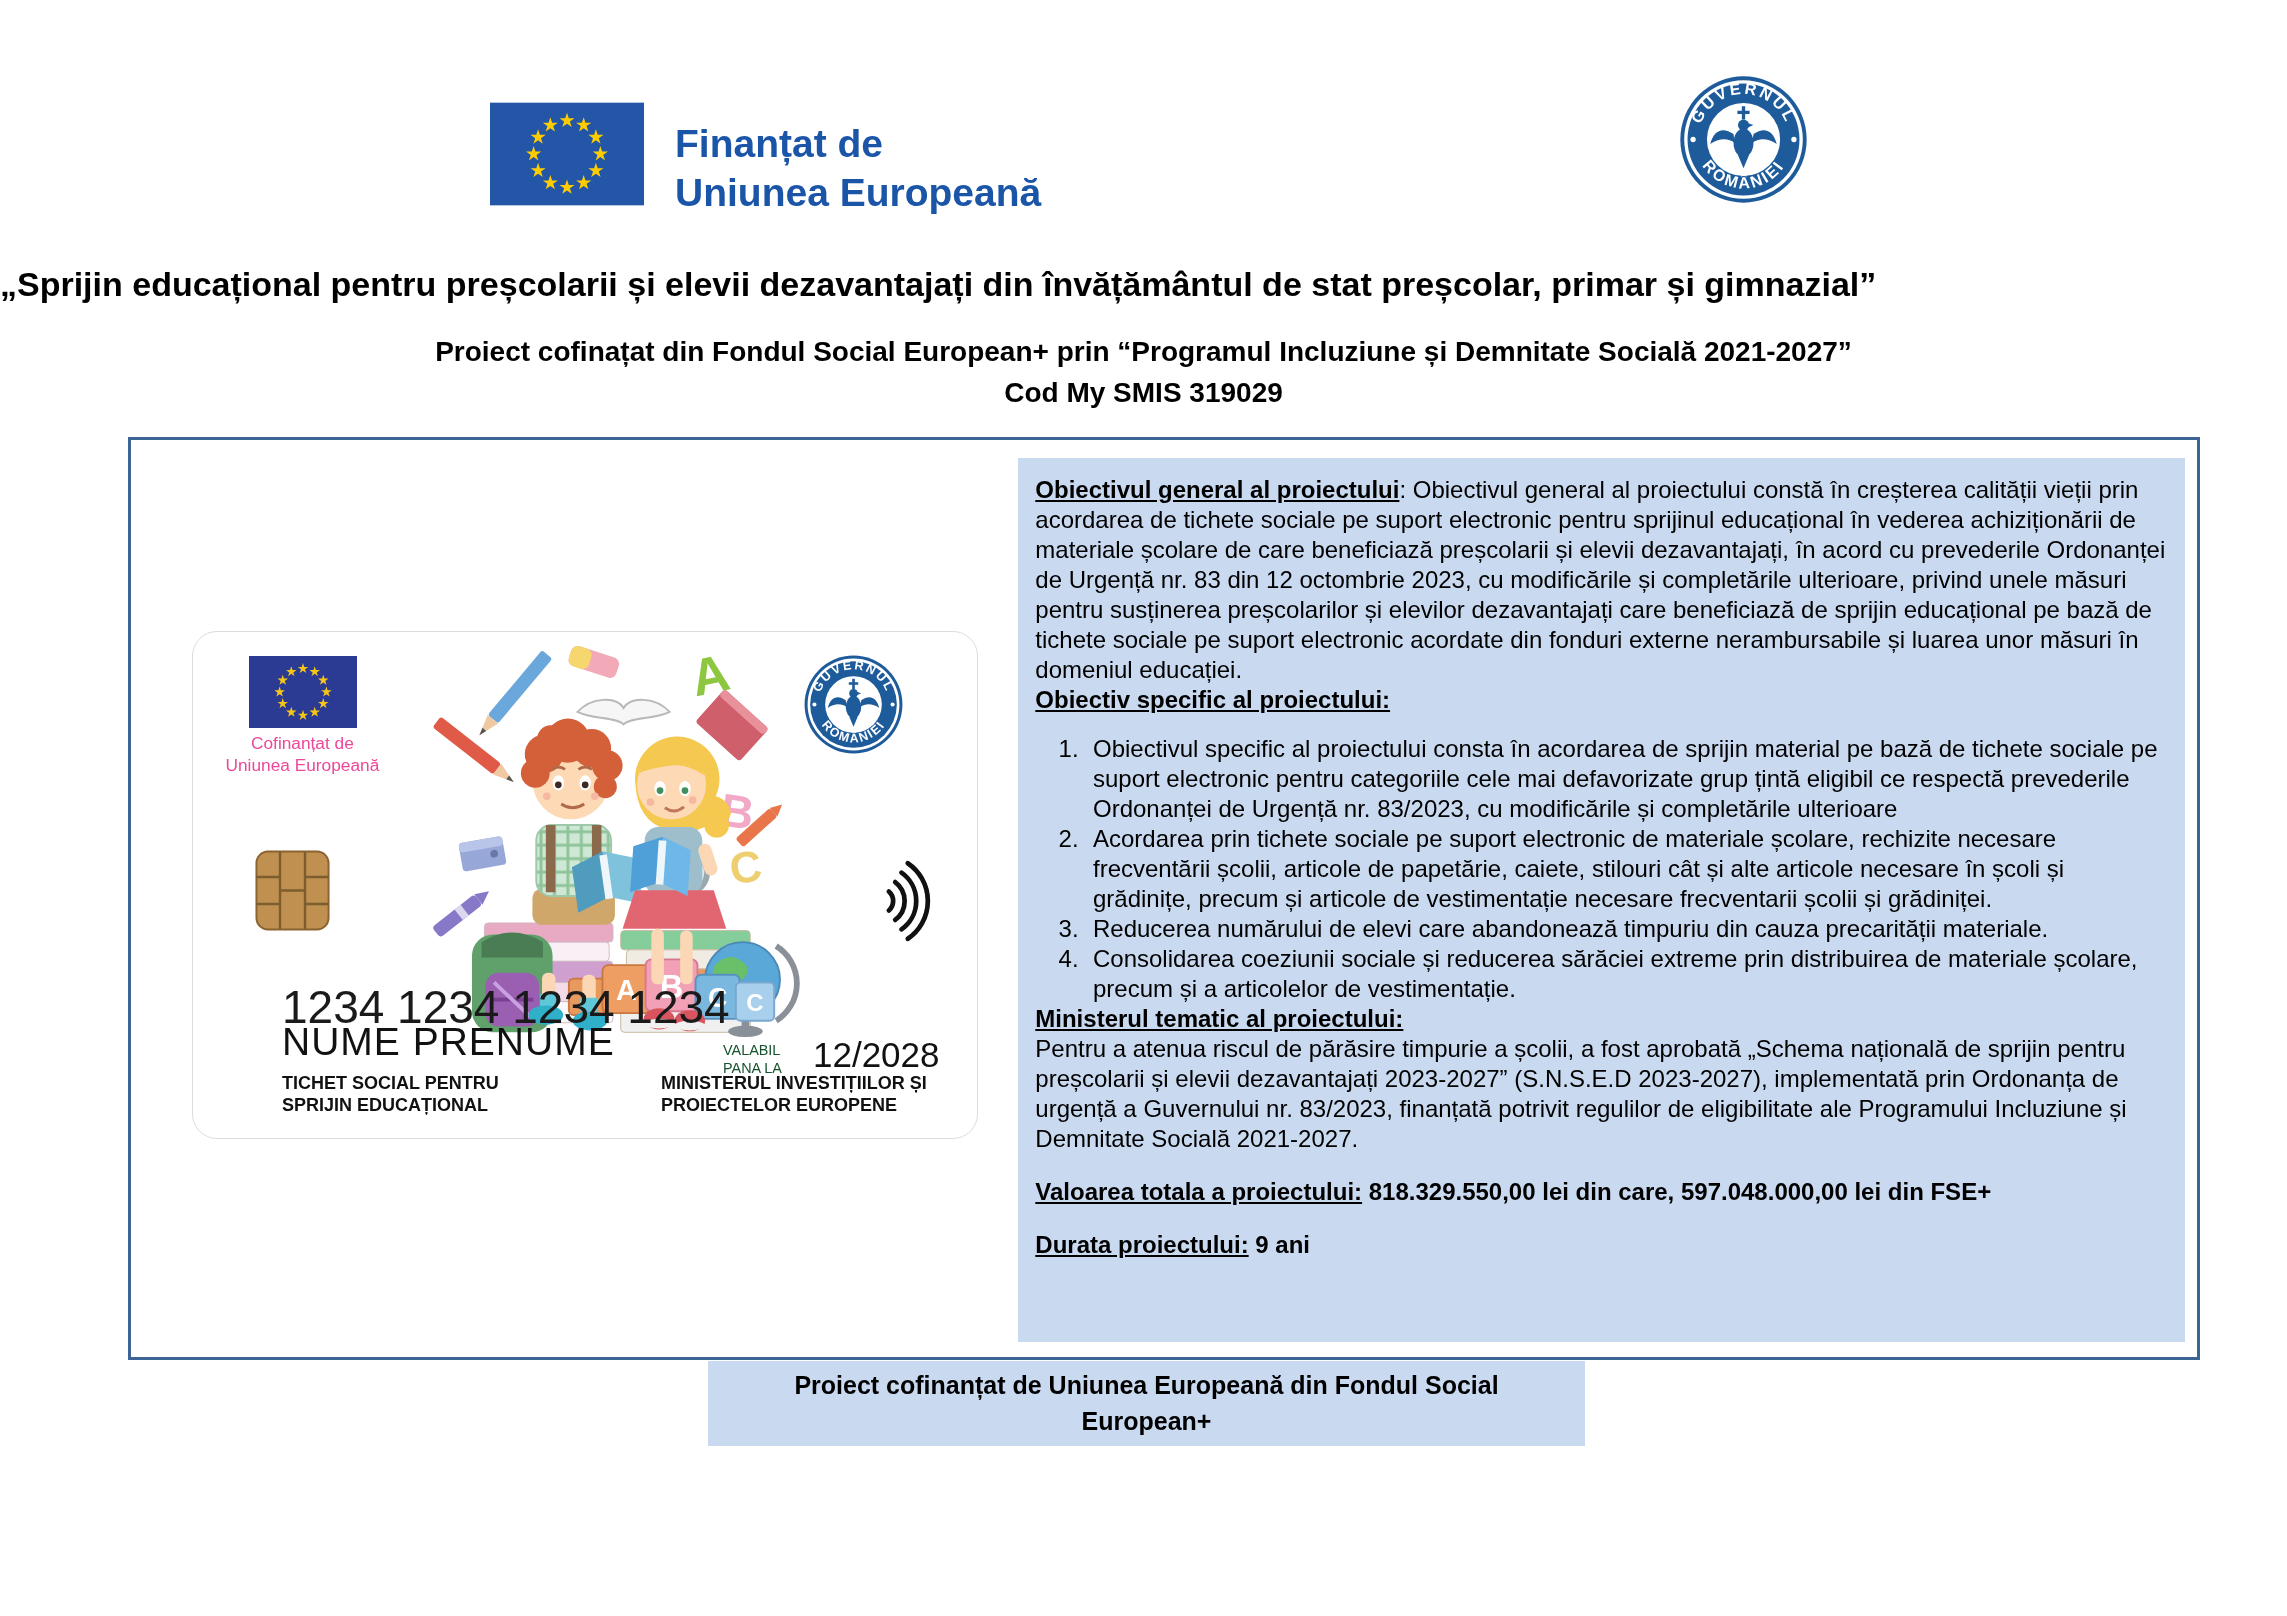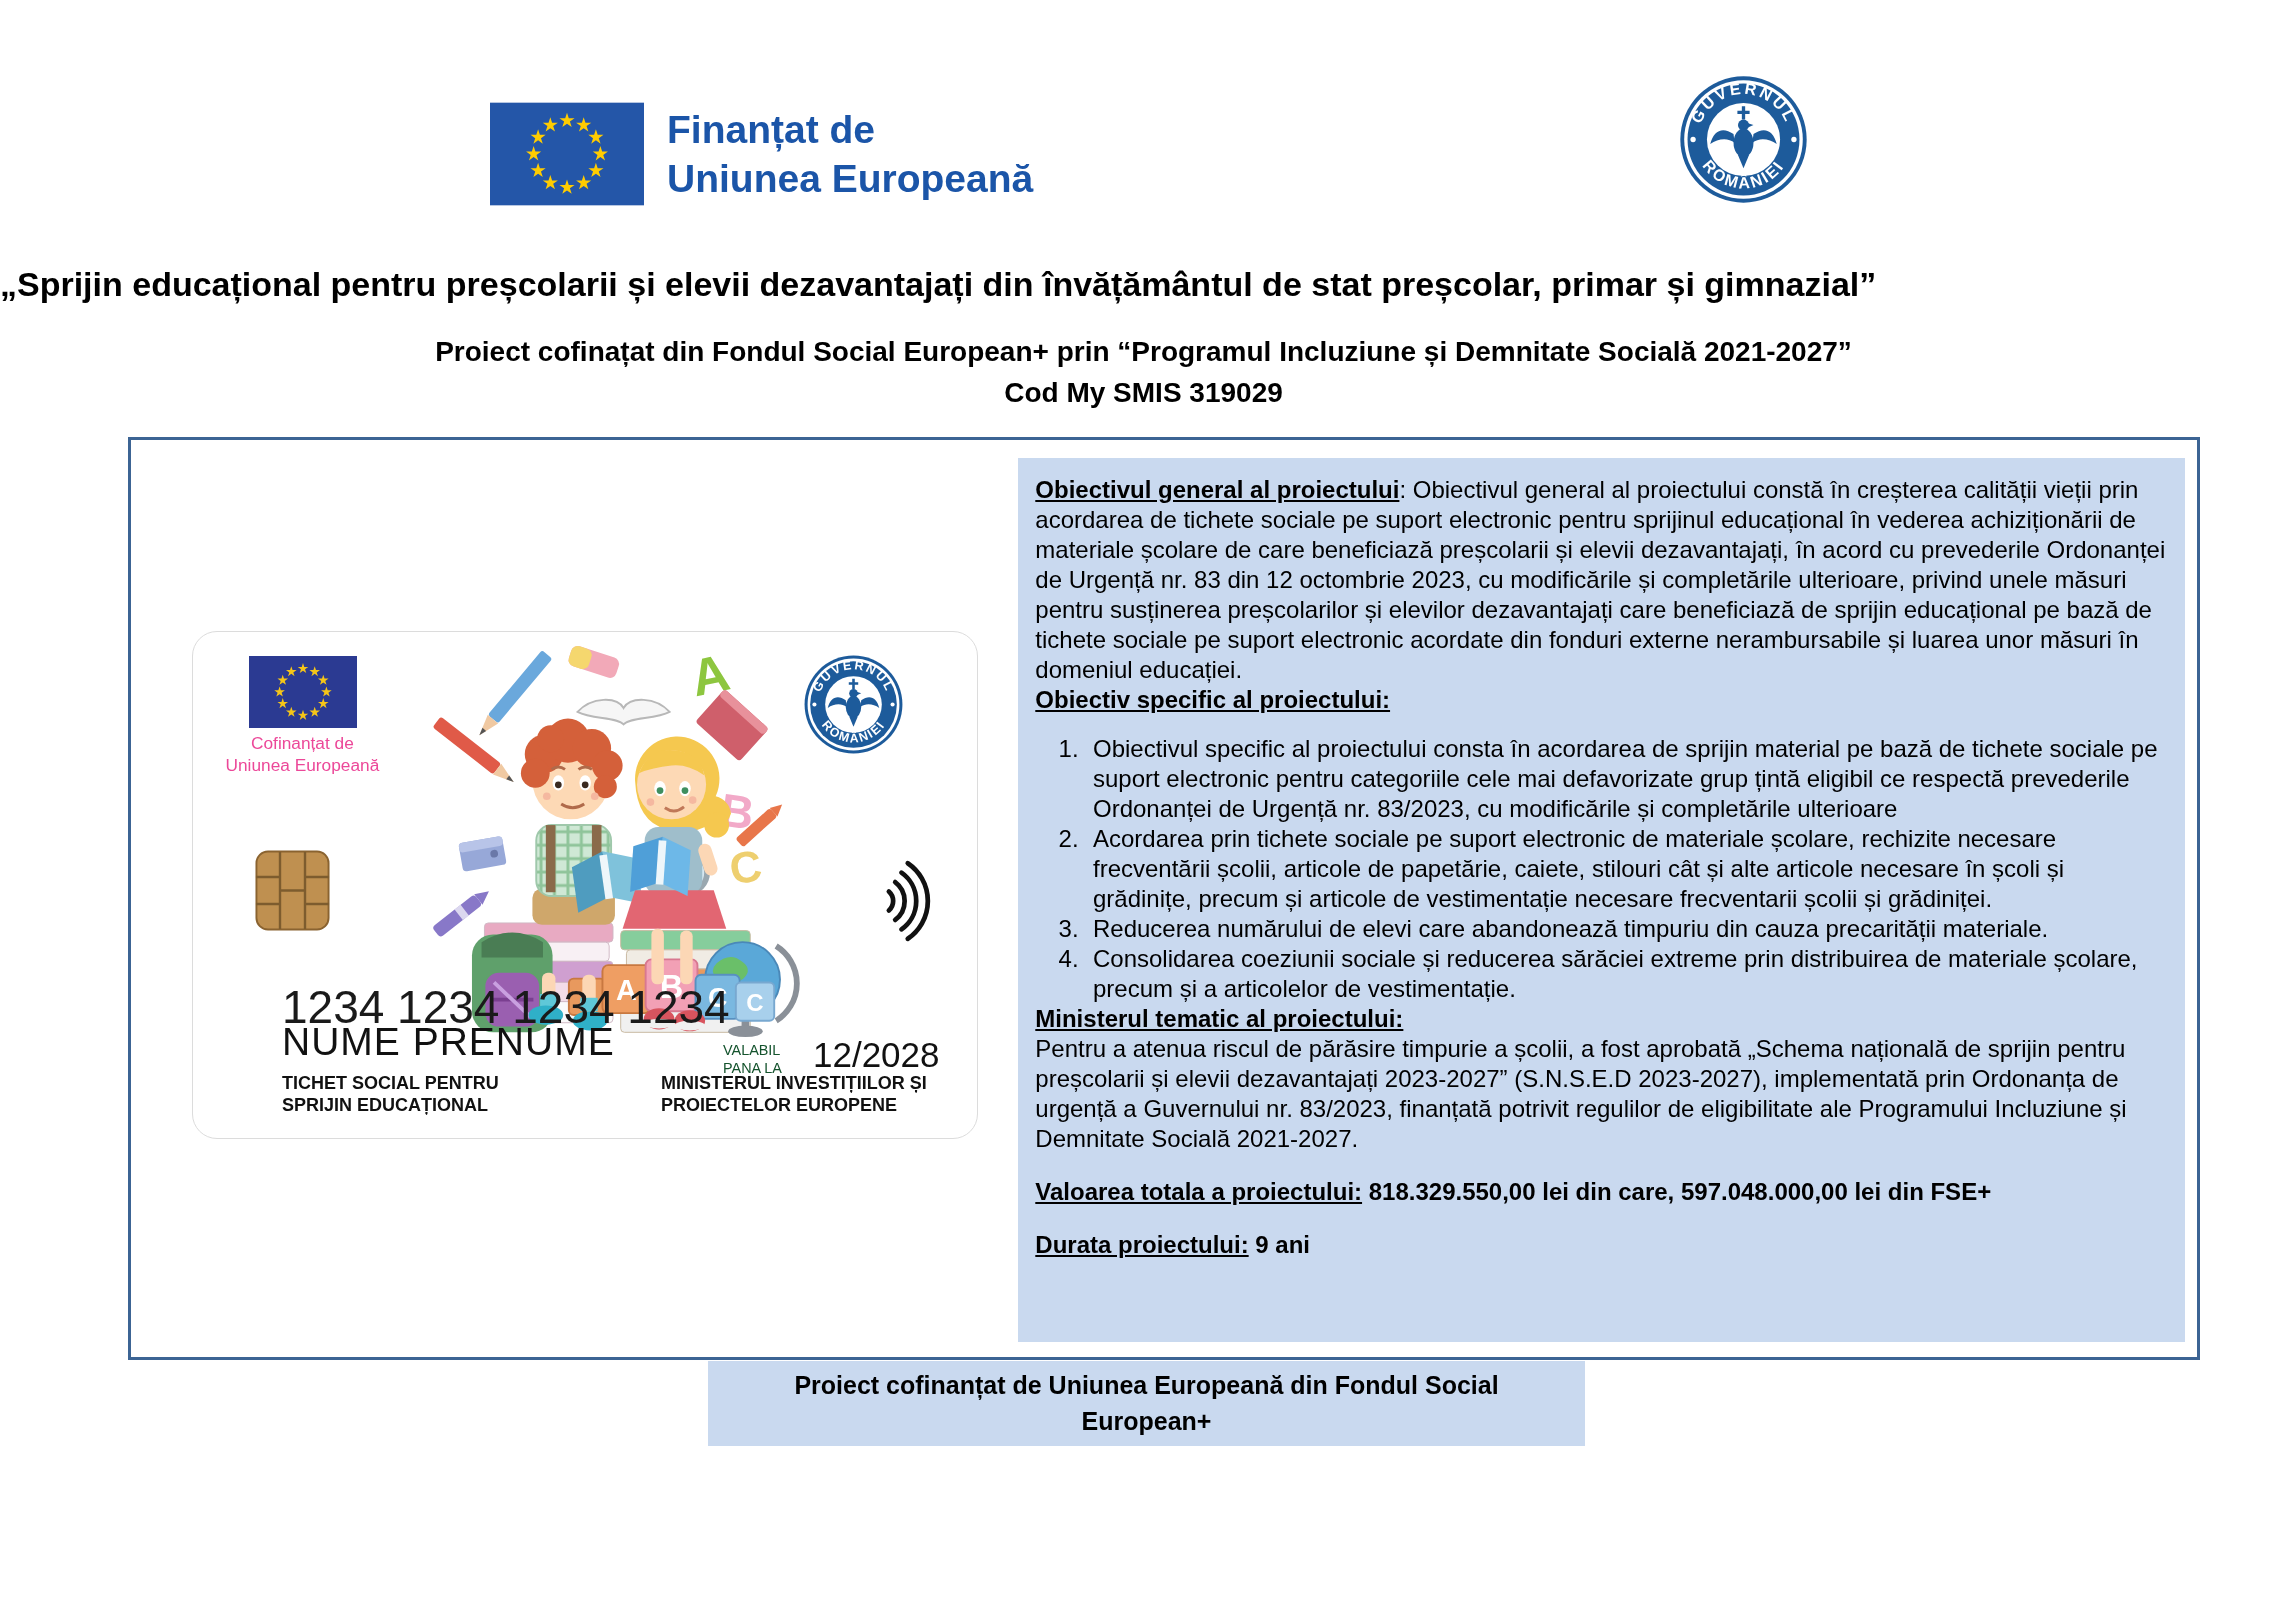--- a/index.html
+++ b/index.html
@@ -1,21 +1,21 @@
 <!DOCTYPE html>
 <html><head>
 <meta charset="utf-8">
 <style>
   html,body{margin:0;padding:0;}
   body{
     width:2287px;height:1617px;position:relative;background:#ffffff;
     font-family:"Liberation Sans",sans-serif;color:#000;overflow:hidden;
   }
   
-  .eu-lockup{position:absolute;left:490px;top:91px;display:flex;align-items:center;gap:23px;}
+  .eu-lockup{position:absolute;left:490px;top:91px;display:flex;align-items:flex-end;gap:31px;}
   .eu-lockup .flag{width:154px;height:126px;display:block;}
   .eu-lockup-text{font-size:39px;font-weight:bold;line-height:49px;color:#1b55a8;}
   .gov-logo{position:absolute;left:1677px;top:73px;width:133px;height:133px;}
   
   .page-title{position:absolute;left:0;top:265px;width:1854px;text-align:center;
     font-size:34px;font-weight:bold;white-space:nowrap;letter-spacing:0px;}
   .page-sub1{position:absolute;left:0;top:336px;width:2287px;text-align:center;
     font-size:28px;font-weight:bold;white-space:nowrap;}
   .page-sub2{position:absolute;left:0;top:377px;width:2287px;text-align:center;
     font-size:28px;font-weight:bold;}

